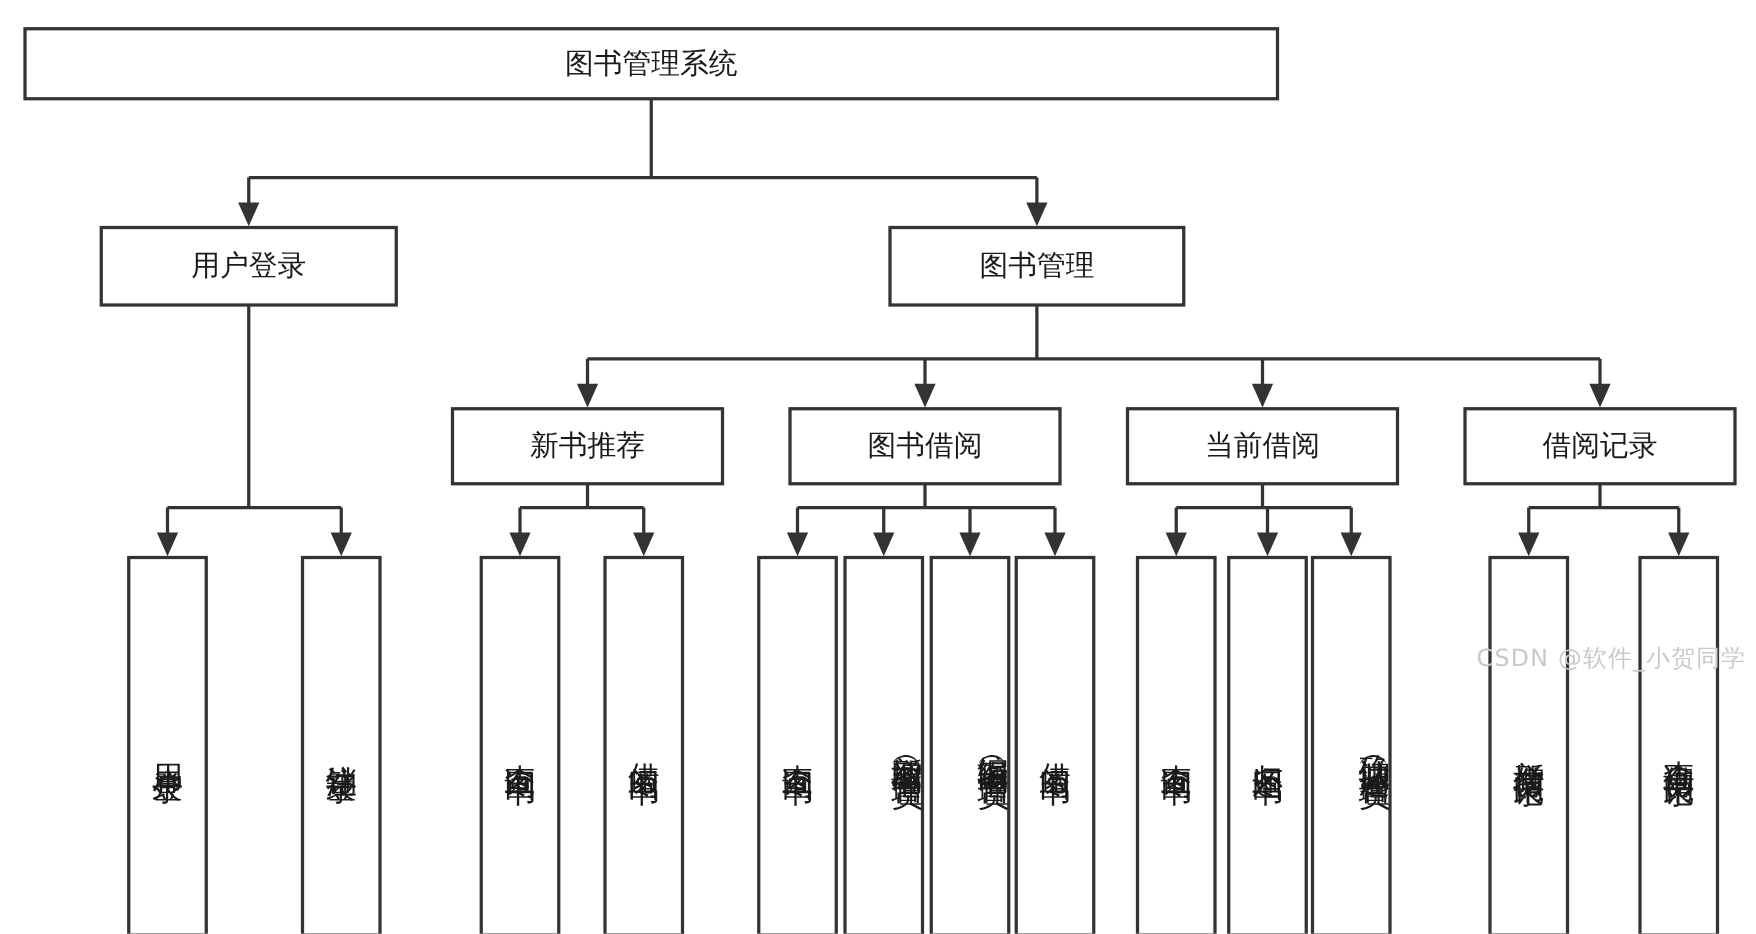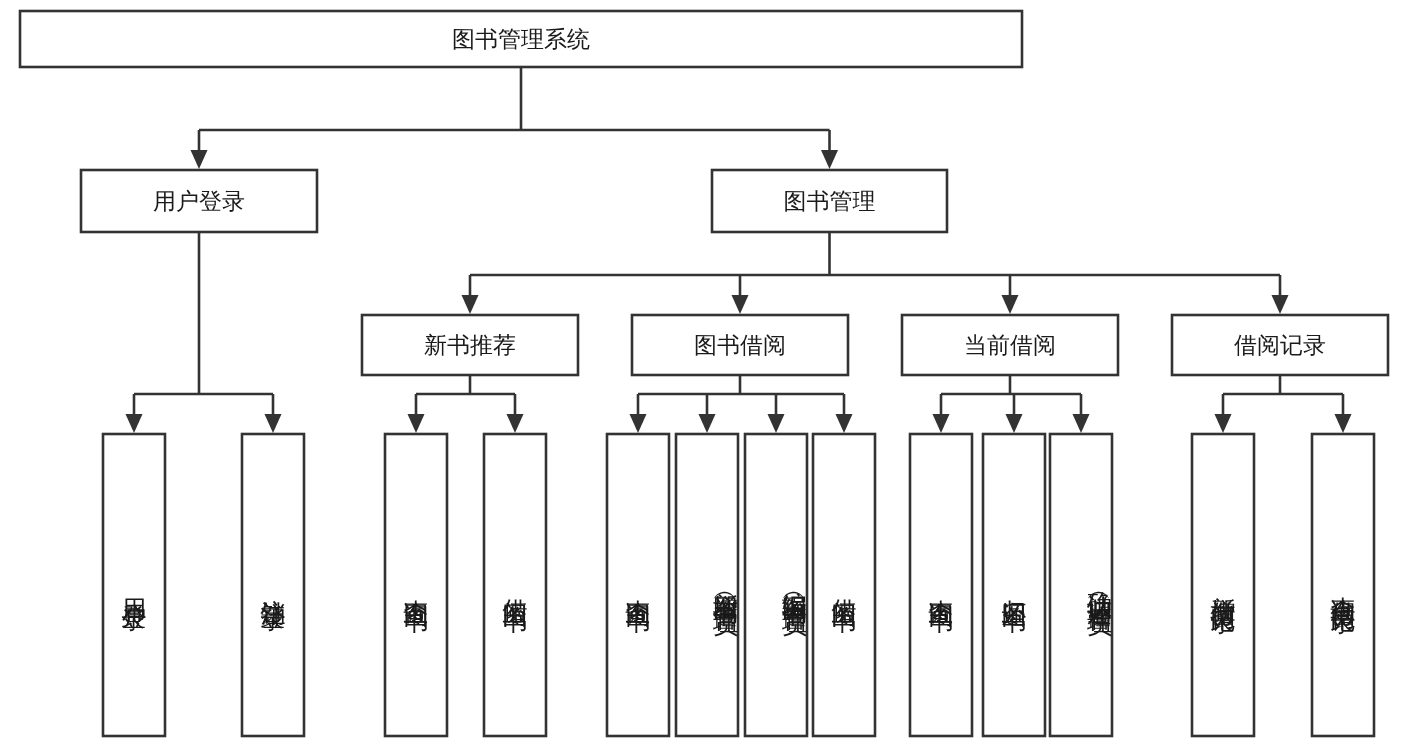--- a/index.html
+++ b/index.html
@@ -10,21 +10,21 @@
   body {
     width: 1405px;
     height: 747px;
     font-family: "DejaVu Sans", "Liberation Sans", sans-serif;
     overflow: hidden;
     position: relative;
   }
   #diagram-root {
     position: absolute;
     left: 0;
-    top: 0;
+    top: 12px;
     width: 1405px;
     height: 534px;
     text-decoration: underline;
   }
   svg.diagram {
     display: block;
     width: 1405px;
     height: 747px;
   }
   .node-rect {
@@ -227,13 +227,14 @@
       <div class="vlabel" style="left: 607px; width: 62px; top: 434px; height: 302px; align-items: center;">查询图书</div>
       <div class="vlabel" style="left: 676px; width: 62px; top: 444px; height: 282px; align-items: flex-start;">新增图书（管理员）</div>
       <div class="vlabel" style="left: 745px; width: 62px; top: 444px; height: 282px; align-items: flex-start;">编辑图书（管理员）</div>
       <div class="vlabel" style="left: 813px; width: 62px; top: 434px; height: 302px; align-items: center;">借阅图书</div>
       <div class="vlabel" style="left: 910px; width: 62px; top: 434px; height: 302px; align-items: center;">查询图书</div>
       <div class="vlabel" style="left: 983px; width: 62px; top: 434px; height: 302px; align-items: center;">归还图书</div>
       <div class="vlabel" style="left: 1050px; width: 62px; top: 444px; height: 282px; align-items: flex-start;">确认归还（管理员）</div>
       <div class="vlabel" style="left: 1192px; width: 62px; top: 434px; height: 302px; align-items: center;">新增借阅记录</div>
       <div class="vlabel" style="left: 1312px; width: 62px; top: 434px; height: 302px; align-items: center;">查询借阅记录</div>
     </div>
+  <div class="watermark">CSDN @软件_小贺同学</div>
 </div>
 
 </body></html>

